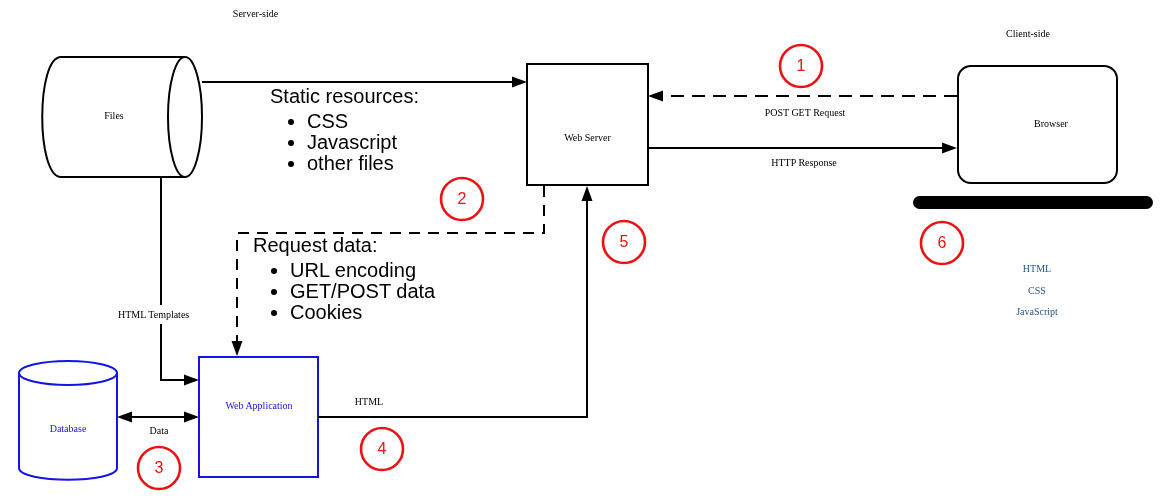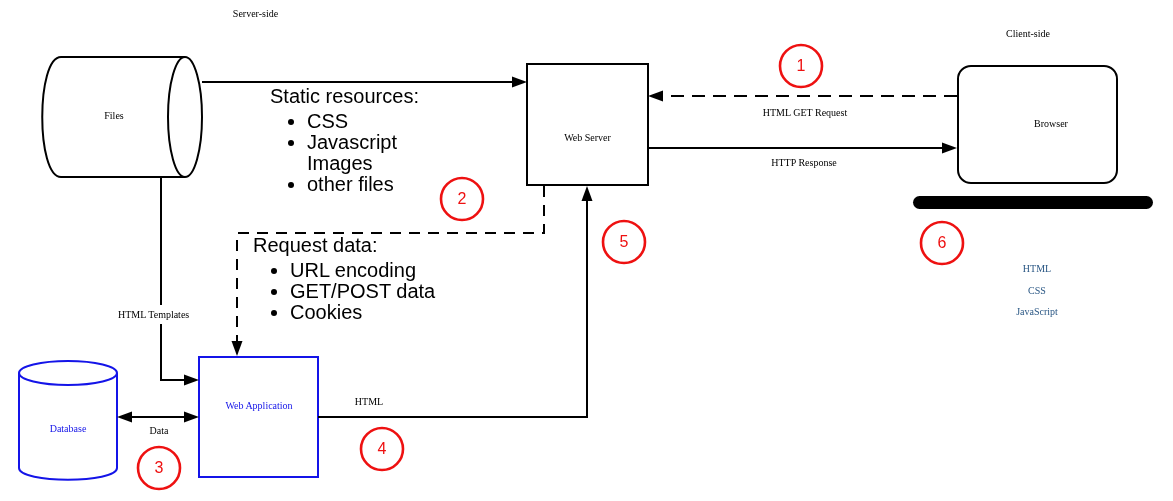--- a/index.html
+++ b/index.html
@@ -126,32 +126,31 @@
 
   <div class="lbl" style="left:198px;top:4px;width:115px;">Server-side</div>
   <div class="lbl" style="left:968px;top:4px;width:120px;margin-top:20px;">Client-side</div>
 
   <div class="lbl" style="left:59px;top:106px;width:110px;text-align:center;">Files</div>
   <div class="lbl" style="left:527px;top:128px;width:121px;">Web Server</div>
   <div class="lbl" style="left:958px;top:114px;width:186px;">Browser</div>
   <div class="lbl blue" style="left:19px;top:419px;width:98px;text-align:center;">Database</div>
   <div class="lbl blue wrap" style="left:204px;top:395px;width:110px;line-height:21px;">Web Application</div>
 
-  <div class="lbl" style="left:705px;top:103px;width:200px;">HTML GET Request</div>
+  <div class="lbl" style="left:705px;top:103px;width:200px;">POST GET Request</div>
   <div class="lbl" style="left:704px;top:153px;width:200px;">HTTP Response</div>
   <div class="lbl wrap left bgwhite" style="left:116px;top:305px;width:88px;">HTML Templates</div>
   <div class="lbl" style="left:134px;top:421px;width:50px;">Data</div>
   <div class="lbl" style="left:343px;top:392px;width:52px;">HTML</div>
 
   <div class="listblock" style="left:270px;top:87px;width:160px;">
     <div class="ttl">Static resources:</div>
     <ul>
       <li>CSS</li>
       <li>Javascript</li>
-      <li class="no-bullet">Images</li>
       <li>other files</li>
     </ul>
   </div>
 
   <div class="listblock" style="left:253px;top:236px;width:190px;">
     <div class="ttl">Request data:</div>
     <ul>
       <li>URL encoding</li>
       <li>GET/POST data</li>
       <li>Cookies</li>

